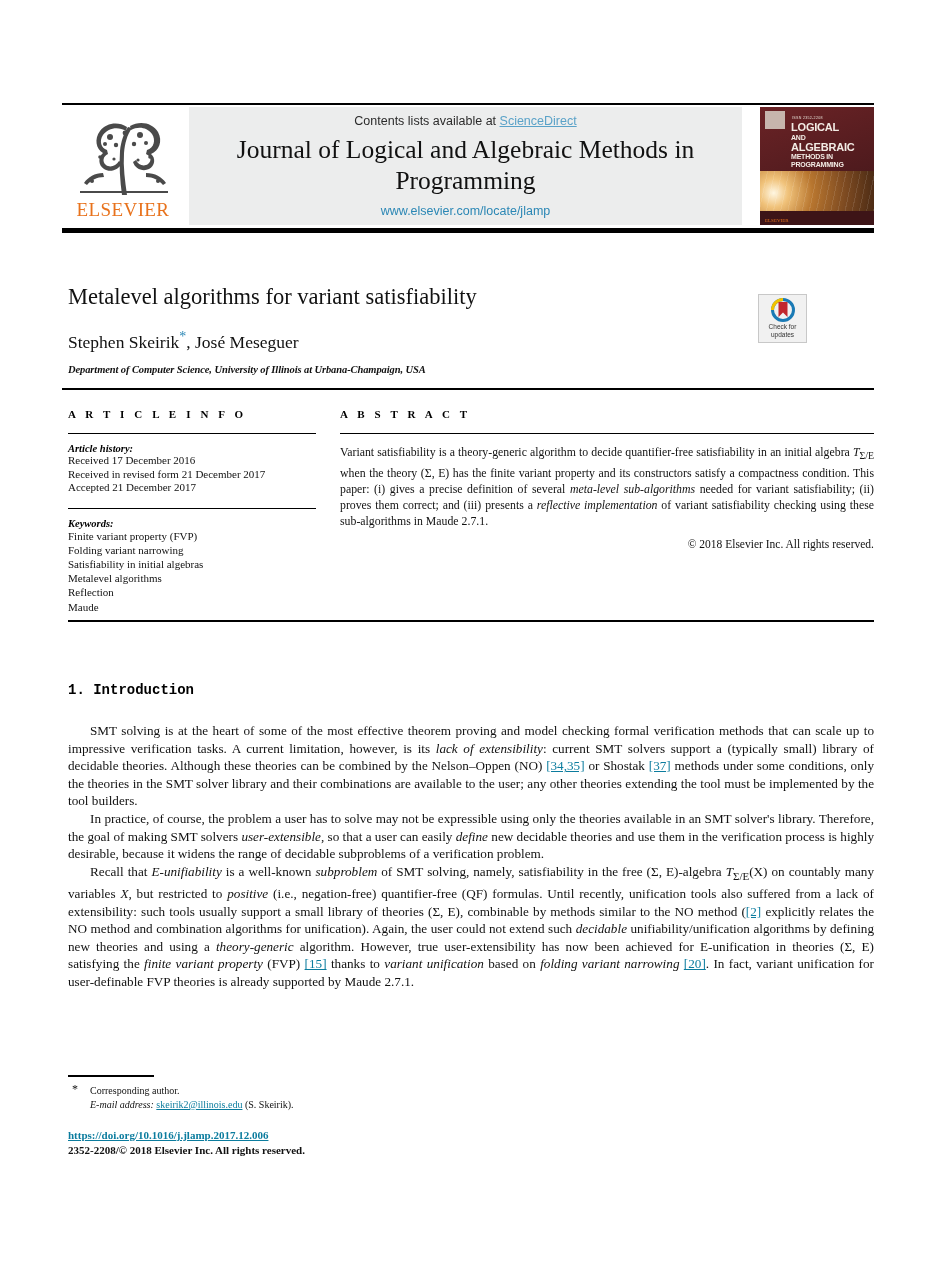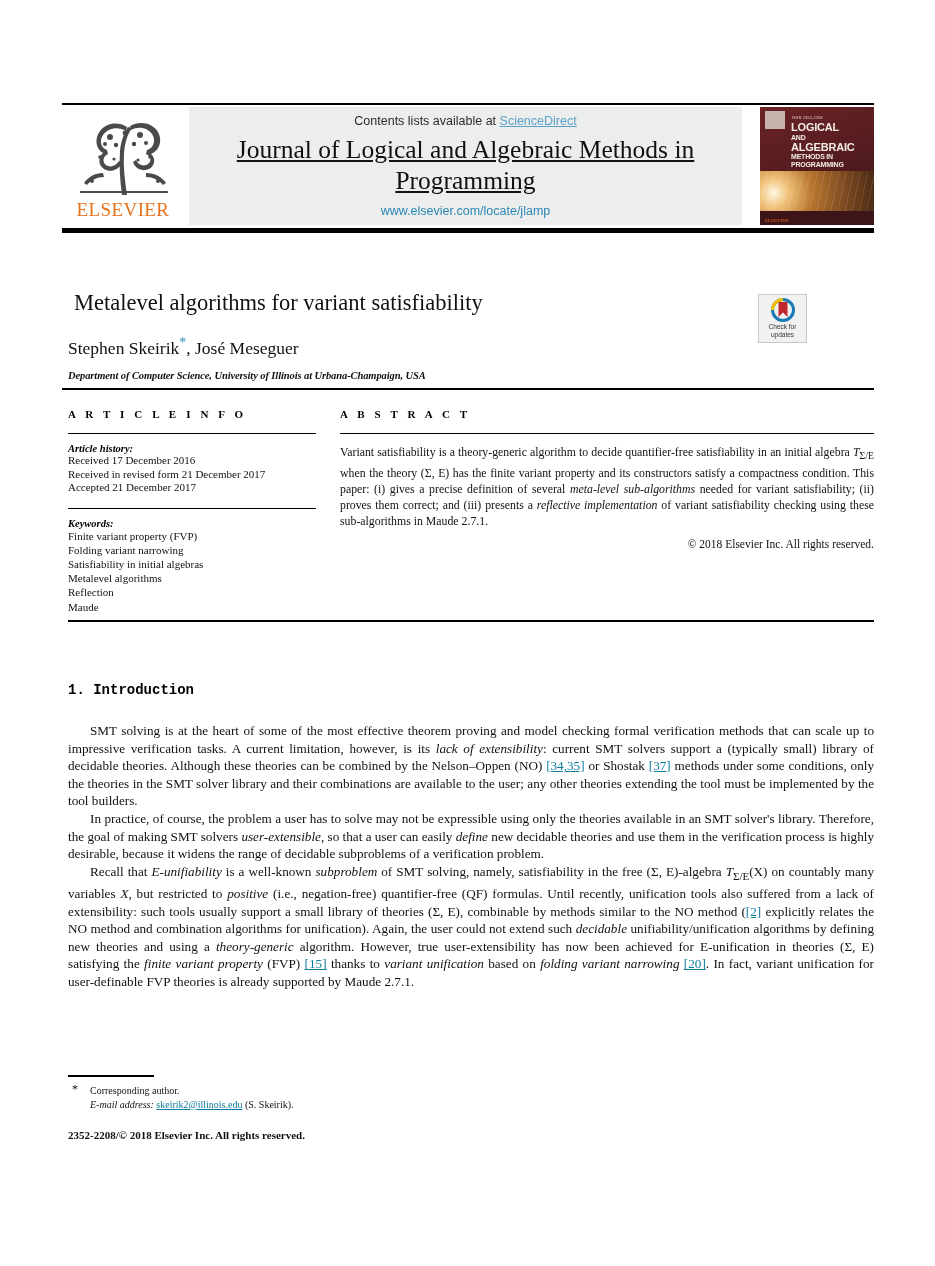--- a/index.html
+++ b/index.html
@@ -94,21 +94,20 @@
   .contents-line .sd-link {
     color: #5aa2c8;
   }
   .journal-title {
     margin-top: 6px;
     font-family: "Liberation Serif", serif;
     font-size: 25.5px;
     line-height: 31px;
     color: #111;
     padding: 0 22px;
-    text-decoration: underline;
   }
   .journal-url {
     margin-top: 8px;
     font-family: "Liberation Sans", sans-serif;
     font-size: 12.5px;
     color: #2b87b5;
   }
 
   .cover-thumb {
     position: absolute;
@@ -198,21 +197,21 @@
     position: absolute;
     top: 283px;
     left: 68px;
     width: 806px;
   }
   .article-title {
     font-family: "Liberation Serif", serif;
     font-size: 22.5px;
     line-height: 28px;
     color: #111;
-    margin: 6px;
+    margin: 0;
     font-weight: normal;
   }
   .authors {
     margin-top: 18px;
     font-family: "Liberation Serif", serif;
     font-size: 17.5px;
     color: #111;
   }
   .authors .star {
     color: #2b87b5;
@@ -538,16 +537,17 @@
     <span class="fn-star">*</span>
     <div class="fn-indent">Corresponding author.</div>
     <div class="fn-indent">
       <em>E-mail address:</em>
       <a class="mail-link" href="#">skeirik2@illinois.edu</a>
       <span>(S. Skeirik).</span>
     </div>
   </div>
 
   <div class="doc-footer">
+    <div><a class="doi-link" href="#">https://doi.org/10.1016/j.jlamp.2017.12.006</a></div>
     <div class="issn-line">2352-2208/© 2018 Elsevier Inc. All rights reserved.</div>
   </div>
 
 </div>
 
 </body></html>

